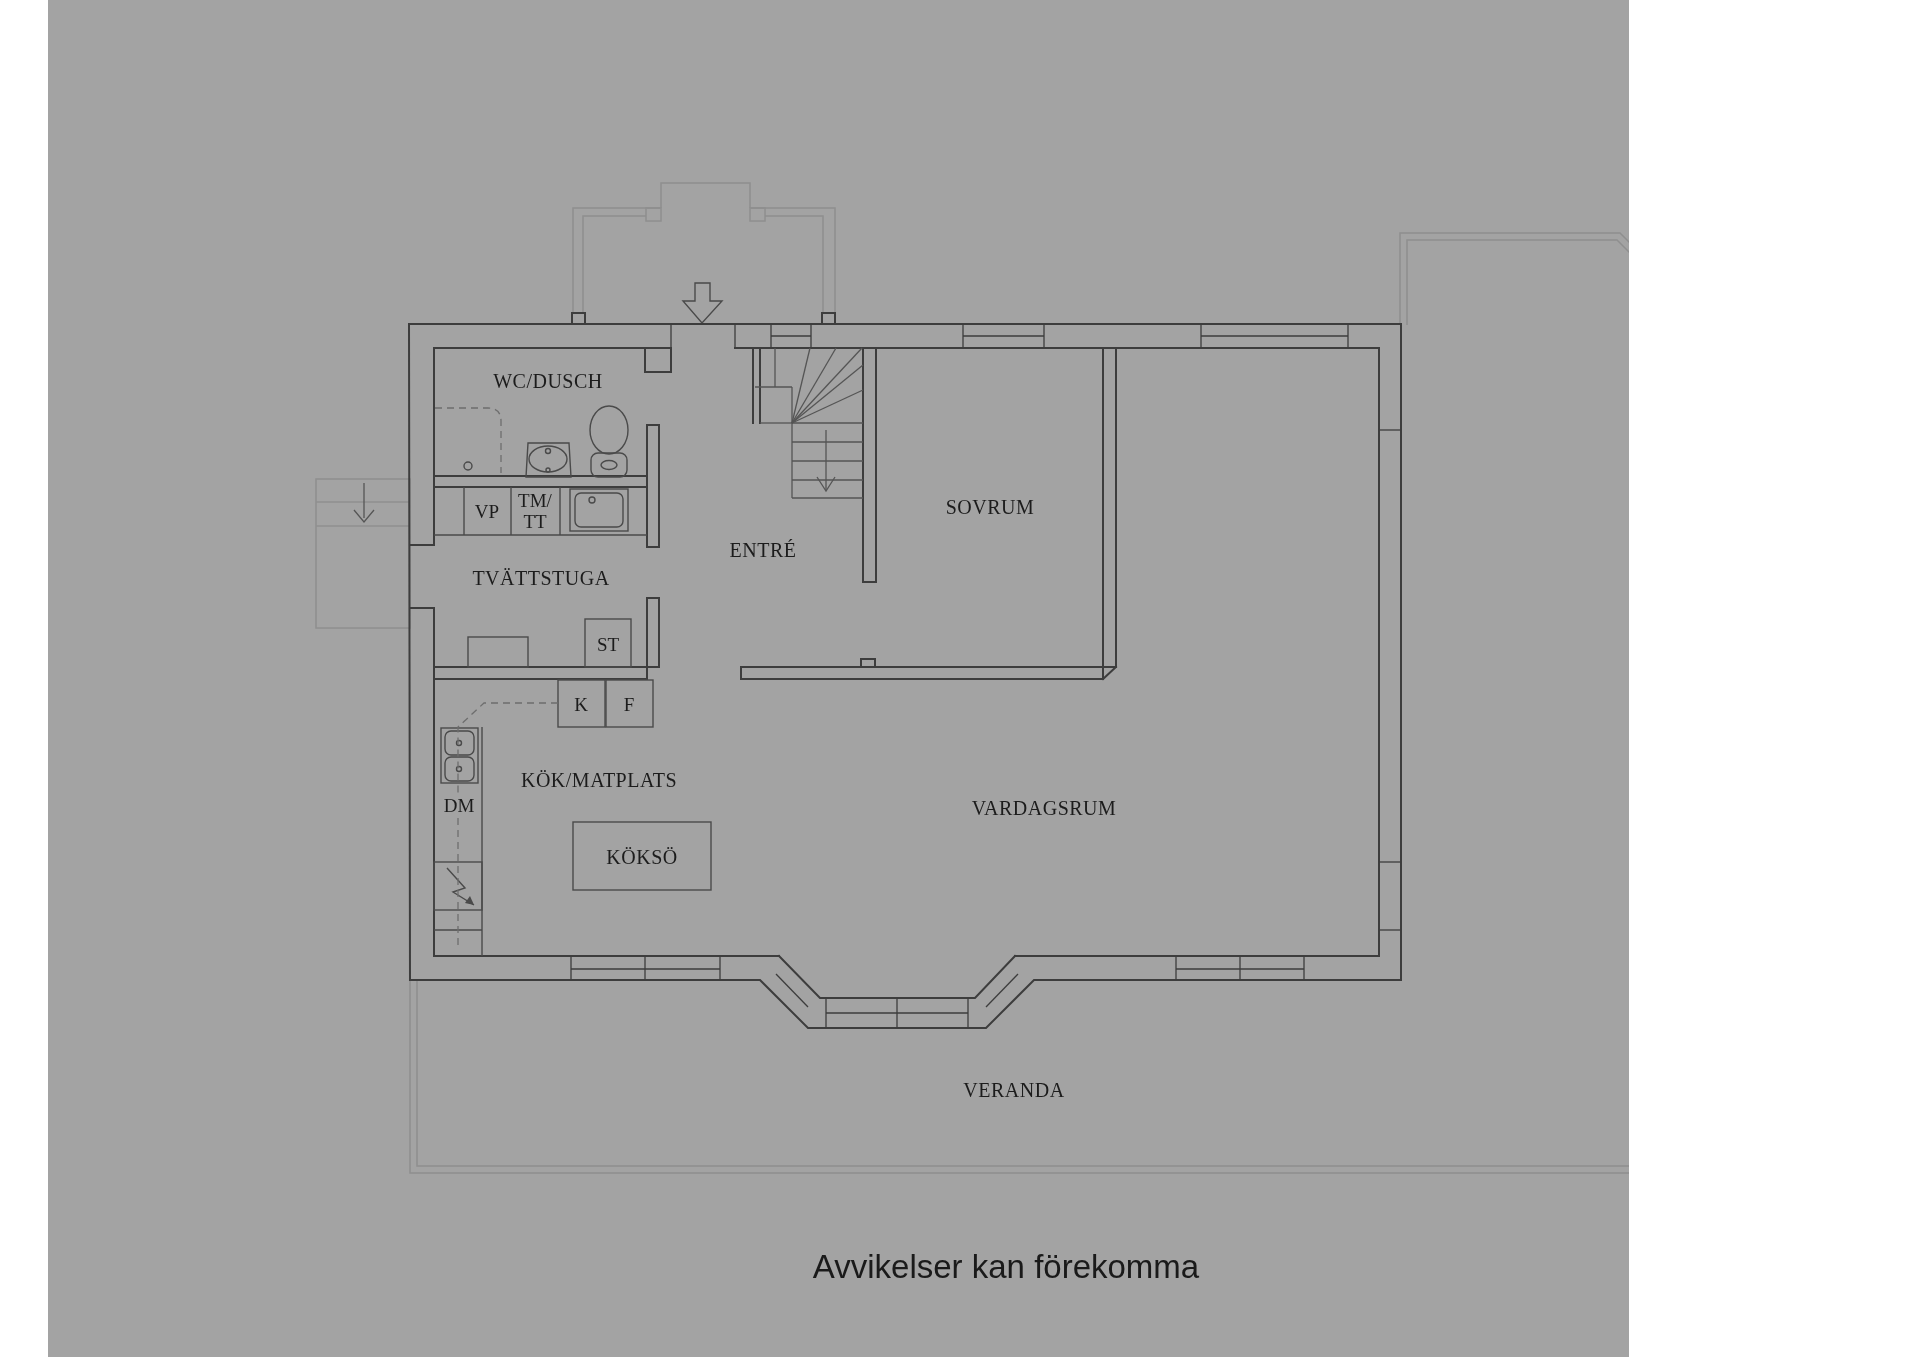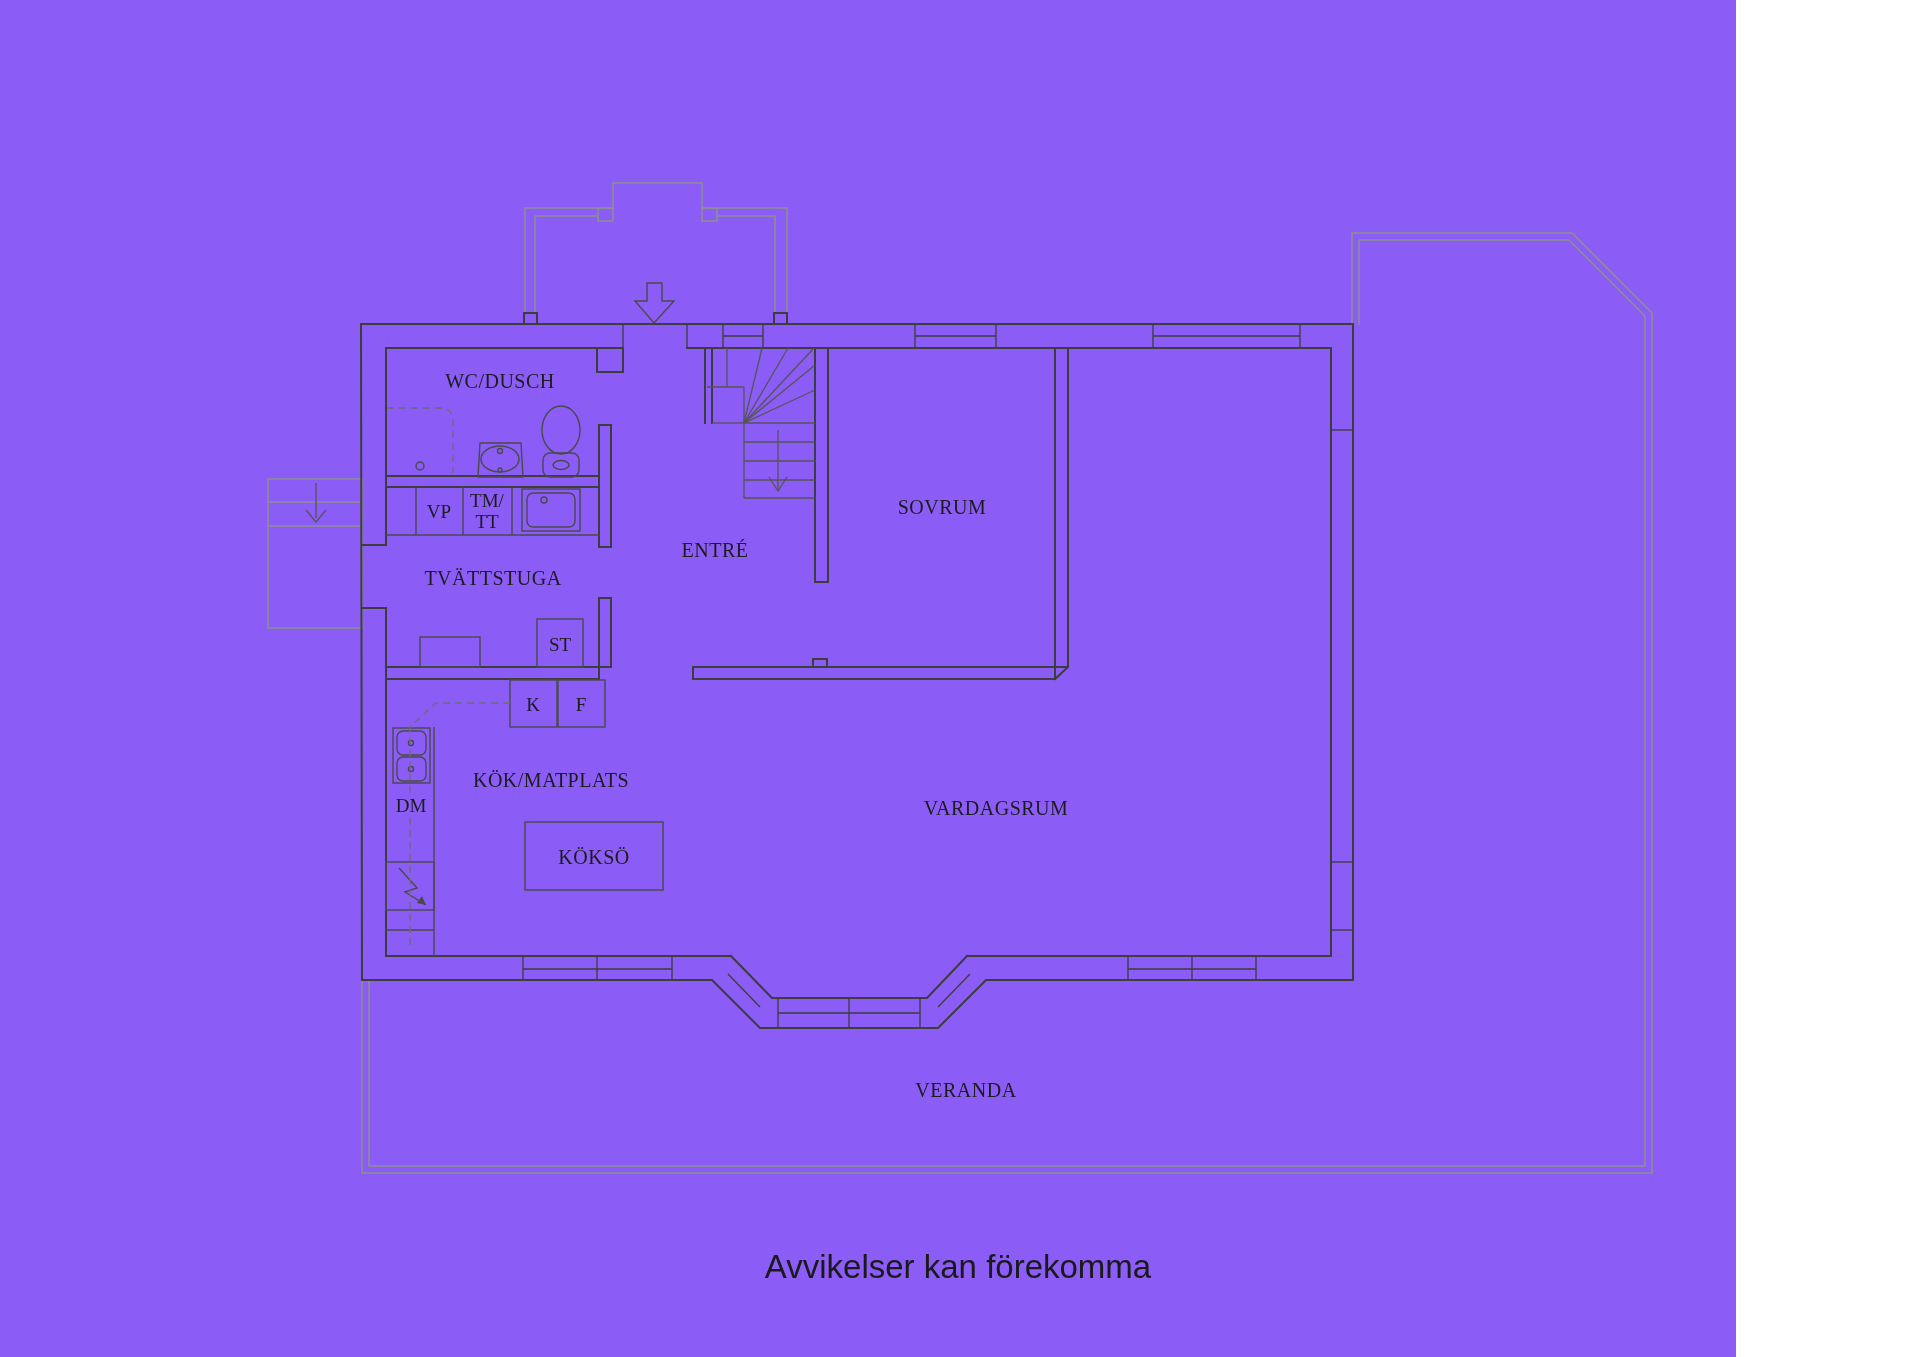--- a/index.html
+++ b/index.html
@@ -1,17 +1,17 @@
 <!DOCTYPE html>
 <html><head>
 <meta charset="utf-8">
 <style>
   html,body{margin:0;padding:0;background:#fff;}
-  .page{position:relative;width:1736px;height:1357px;background:#8b5cf6;overflow:hidden;
-        font-family:"Liberation Serif", serif;}
+  .page{position:relative;width:1581px;height:1357px;background:#a3a3a3;overflow:hidden;
+        font-family:"Liberation Serif", serif;margin-left:48px;}
   svg{position:absolute;left:0;top:0;}
   .room-label{font-family:"Liberation Serif", serif;font-size:20px;fill:#1c1c1c;letter-spacing:.5px;}
   .small-label{font-family:"Liberation Serif", serif;font-size:19px;fill:#1c1c1c;}
   .disclaimer{font-family:"Liberation Sans", sans-serif;font-size:33px;fill:#1a1a1a;}
   text{text-anchor:middle;}
   .wall{stroke:#3d3d3d;stroke-width:2;fill:none;stroke-linecap:square;}
   .win{stroke:#3d3d3d;stroke-width:1.3;fill:none;}
   .lite{stroke:#8f8f8f;stroke-width:1.5;fill:none;}
   .fix{stroke:#4a4a4a;stroke-width:1.4;fill:none;}
   .stair{stroke:#555;stroke-width:1.3;fill:none;}

